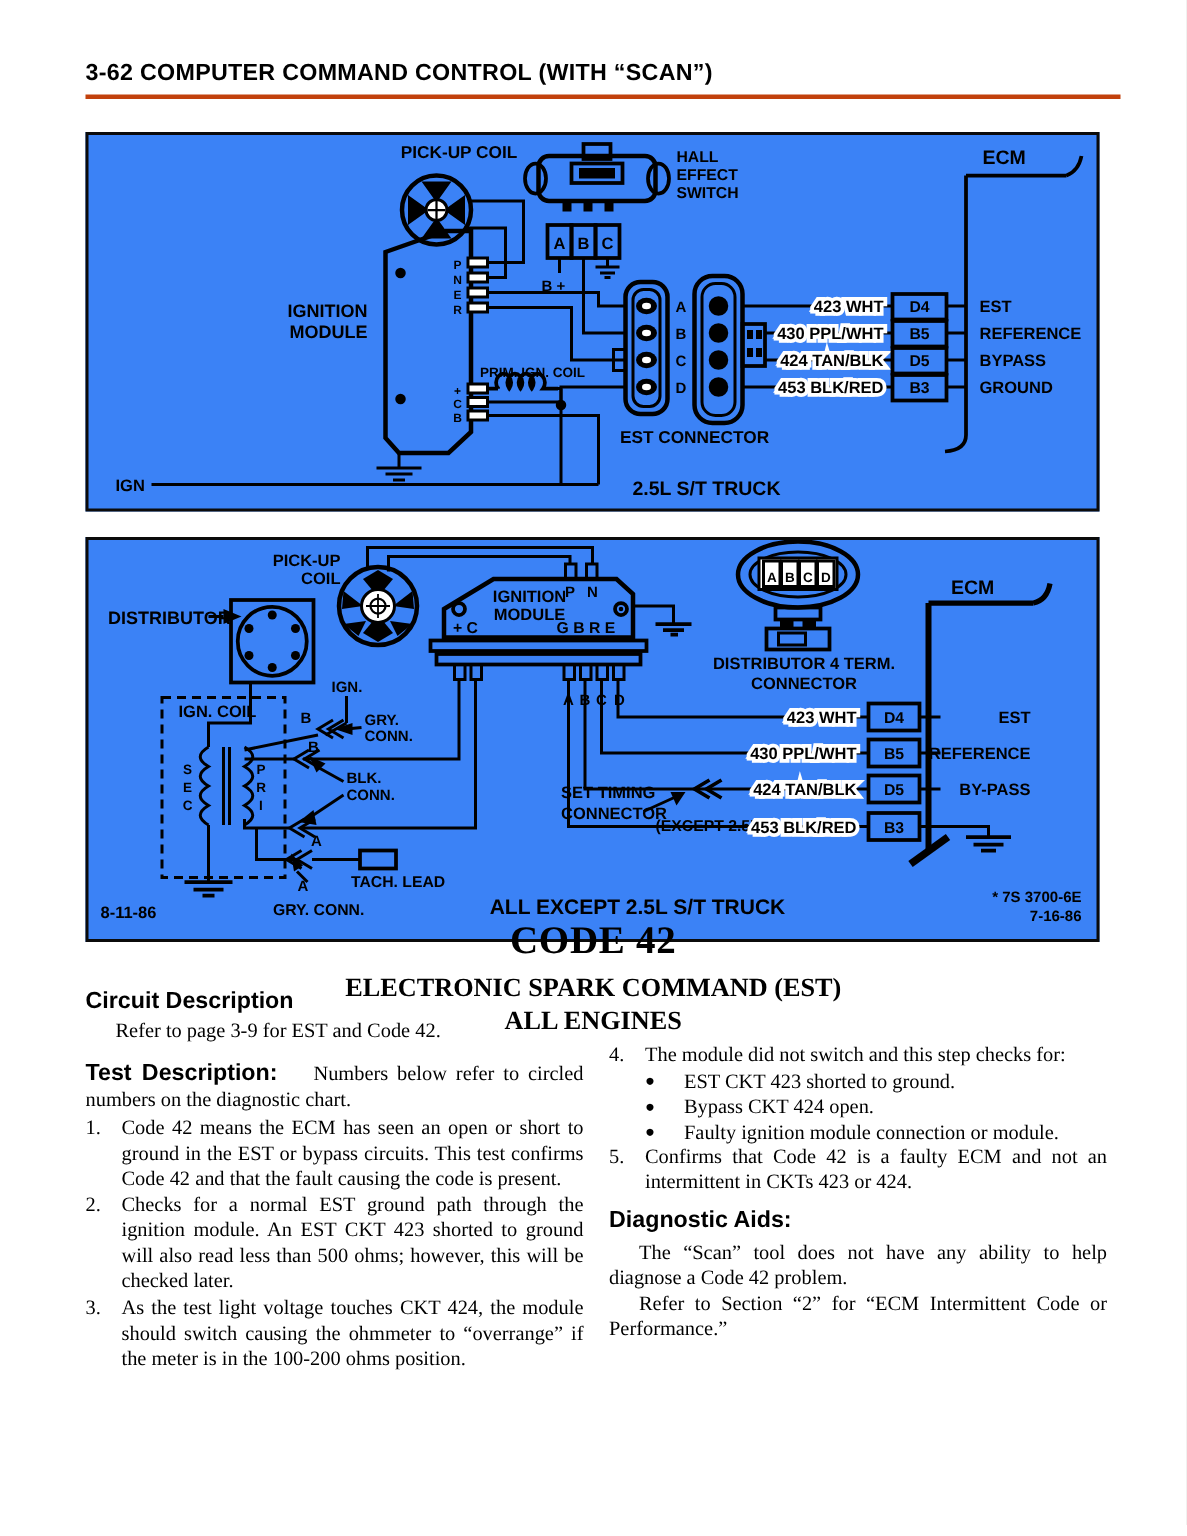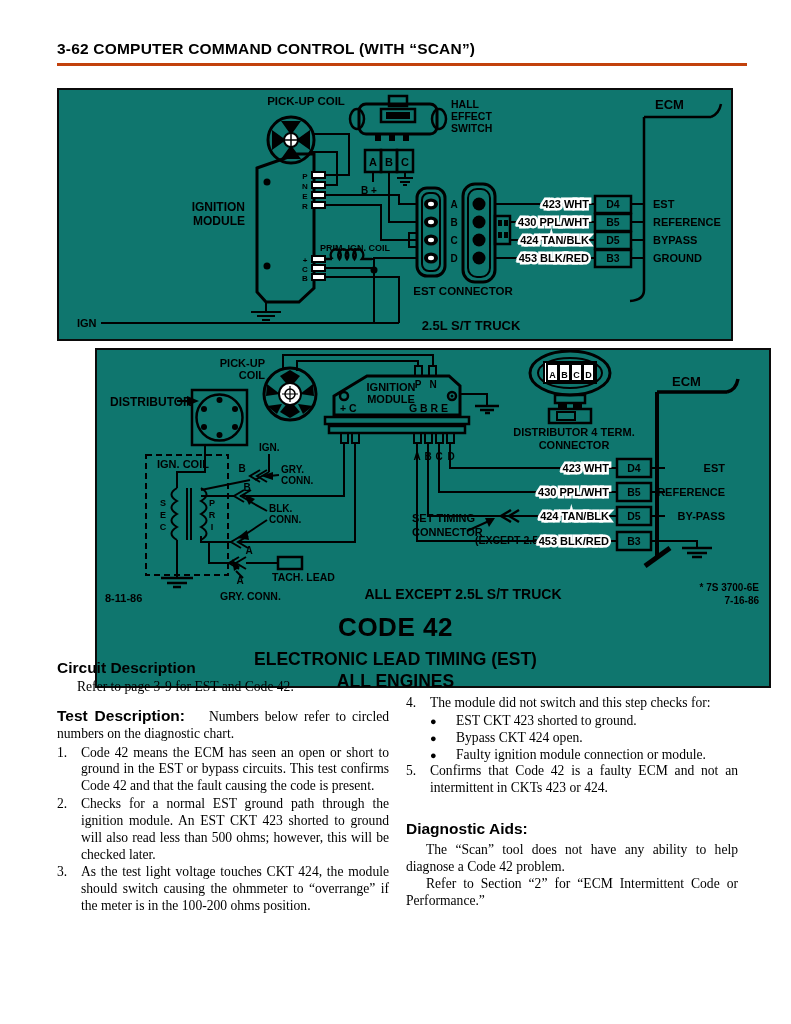--- a/index.html
+++ b/index.html
@@ -1,46 +1,46 @@
 <!DOCTYPE html>
 <html><head>
 <meta charset="utf-8">
 <style>
   html,body{margin:0;padding:0;background:#e8e8e4;}
   .page{position:relative;width:791px;height:1024px;background:#ffffff;overflow:hidden;
         font-family:"Liberation Sans",sans-serif;color:#000;}
   .hdr{position:absolute;left:57px;top:40px;width:690px;font-size:15.5px;font-weight:700;
        letter-spacing:.2px;padding-bottom:5px;border-bottom:3px solid #c2410c;}
-  .box{position:absolute;left:57px;width:676px;border:2.5px solid #0b0b0b;background:#0f766e;box-sizing:border-box;}
+  .box{position:absolute;left:57px;width:676px;border:2.5px solid #0b0b0b;background:#3b82f6;box-sizing:border-box;}
   .box-top{top:88px;height:253px;}
-  .box-bot{top:348px;height:340px;margin-left:38px;}
+  .box-bot{top:358px;height:270px;}
   svg{display:block}
   svg text{font-family:"Liberation Sans",sans-serif;font-weight:700;fill:#000;}
   .t8{font-size:8px}.t9{font-size:9px}.t10{font-size:10px}.t105{font-size:10.5px}
   .t11{font-size:11px}.t115{font-size:11.5px}.t12{font-size:12px}.t13{font-size:13px}.t14{font-size:14px}
   .wl{paint-order:stroke;stroke:#fff;stroke-width:5px;}
   .mid{text-anchor:middle}.end{text-anchor:end}
-  .titleblock{position:absolute;left:0;top:612px;width:791px;text-align:center;}
+  .titleblock{position:absolute;left:0;top:612px;width:791px;text-align:center;font-family:Liberation Serif, serif;}
   .code{font-size:26px;font-weight:700;letter-spacing:.5px;}
   .sub{font-size:17.5px;font-weight:700;margin-top:6px;}
   .sub2{font-size:17.5px;font-weight:700;margin-top:1px;}
   .cols{position:absolute;left:57px;top:659px;width:682px;display:flex;gap:17px;}
   .col{width:332px;box-sizing:border-box;}
   .h1{font-size:15.5px;font-weight:700;font-family:"Liberation Sans",sans-serif;margin:0 0 2px 0;}
   .serif,.txt,.num{font-family:"Liberation Serif",serif;font-size:13.6px;line-height:1.24;}
   .p-ind{font-family:"Liberation Serif",serif;font-size:13.6px;line-height:1.24;text-indent:20px;margin:0 0 10px 0;}
   .p-run{font-family:"Liberation Serif",serif;font-size:13.6px;line-height:1.24;text-align:justify;margin:0 0 2px 0;}
   .p-run .h1{display:inline;margin-right:18px;}
   .li{display:flex;margin:0 0 1px 0;}
   .num{width:24px;flex:none;}
   .txt{flex:1;text-align:justify;}
   .cont{margin-left:24px;text-align:justify;margin-bottom:1px;}
   .brow{display:flex;margin-left:24px;}
   .bch{width:26px;flex:none;font-size:11px;padding-top:2px;font-family:"Liberation Sans",sans-serif;}
-  .aids-h{margin-top:23px;margin-bottom:4px;}
+  .aids-h{margin-top:8px;margin-bottom:4px;}
 </style>
 </head>
 <body>
 
 <div class="page">
 
   <div class="hdr">3-62  COMPUTER COMMAND CONTROL (WITH “SCAN”)</div>
 
   <div class="box box-top">
     <svg width="671" height="248" viewBox="0 0 671 248">
@@ -408,21 +408,21 @@
       </g>
       <text class="t14 mid" x="366" y="249">ALL EXCEPT 2.5L S/T TRUCK</text>
       <text class="t11" x="8" y="252">8-11-86</text>
       <text class="t10 end" x="662" y="241">* 7S 3700-6E</text>
       <text class="t10 end" x="662" y="254">7-16-86</text>
     </svg>
   </div>
 
   <div class="titleblock">
     <div class="code">CODE 42</div>
-    <div class="sub">ELECTRONIC LEAD TIMING (EST)</div>
+    <div class="sub">ELECTRONIC SPARK COMMAND (EST)</div>
     <div class="sub2">ALL ENGINES</div>
   </div>
 
   <div class="cols">
     <div class="col">
       <div class="h1">Circuit Description</div>
       <p class="p-ind">Refer to page 3-9 for EST and Code 42.</p>
       <p class="p-run">
         <span class="h1">Test Description:</span>
         <span class="serif">Numbers below refer to circled numbers on the diagnostic chart.</span>

